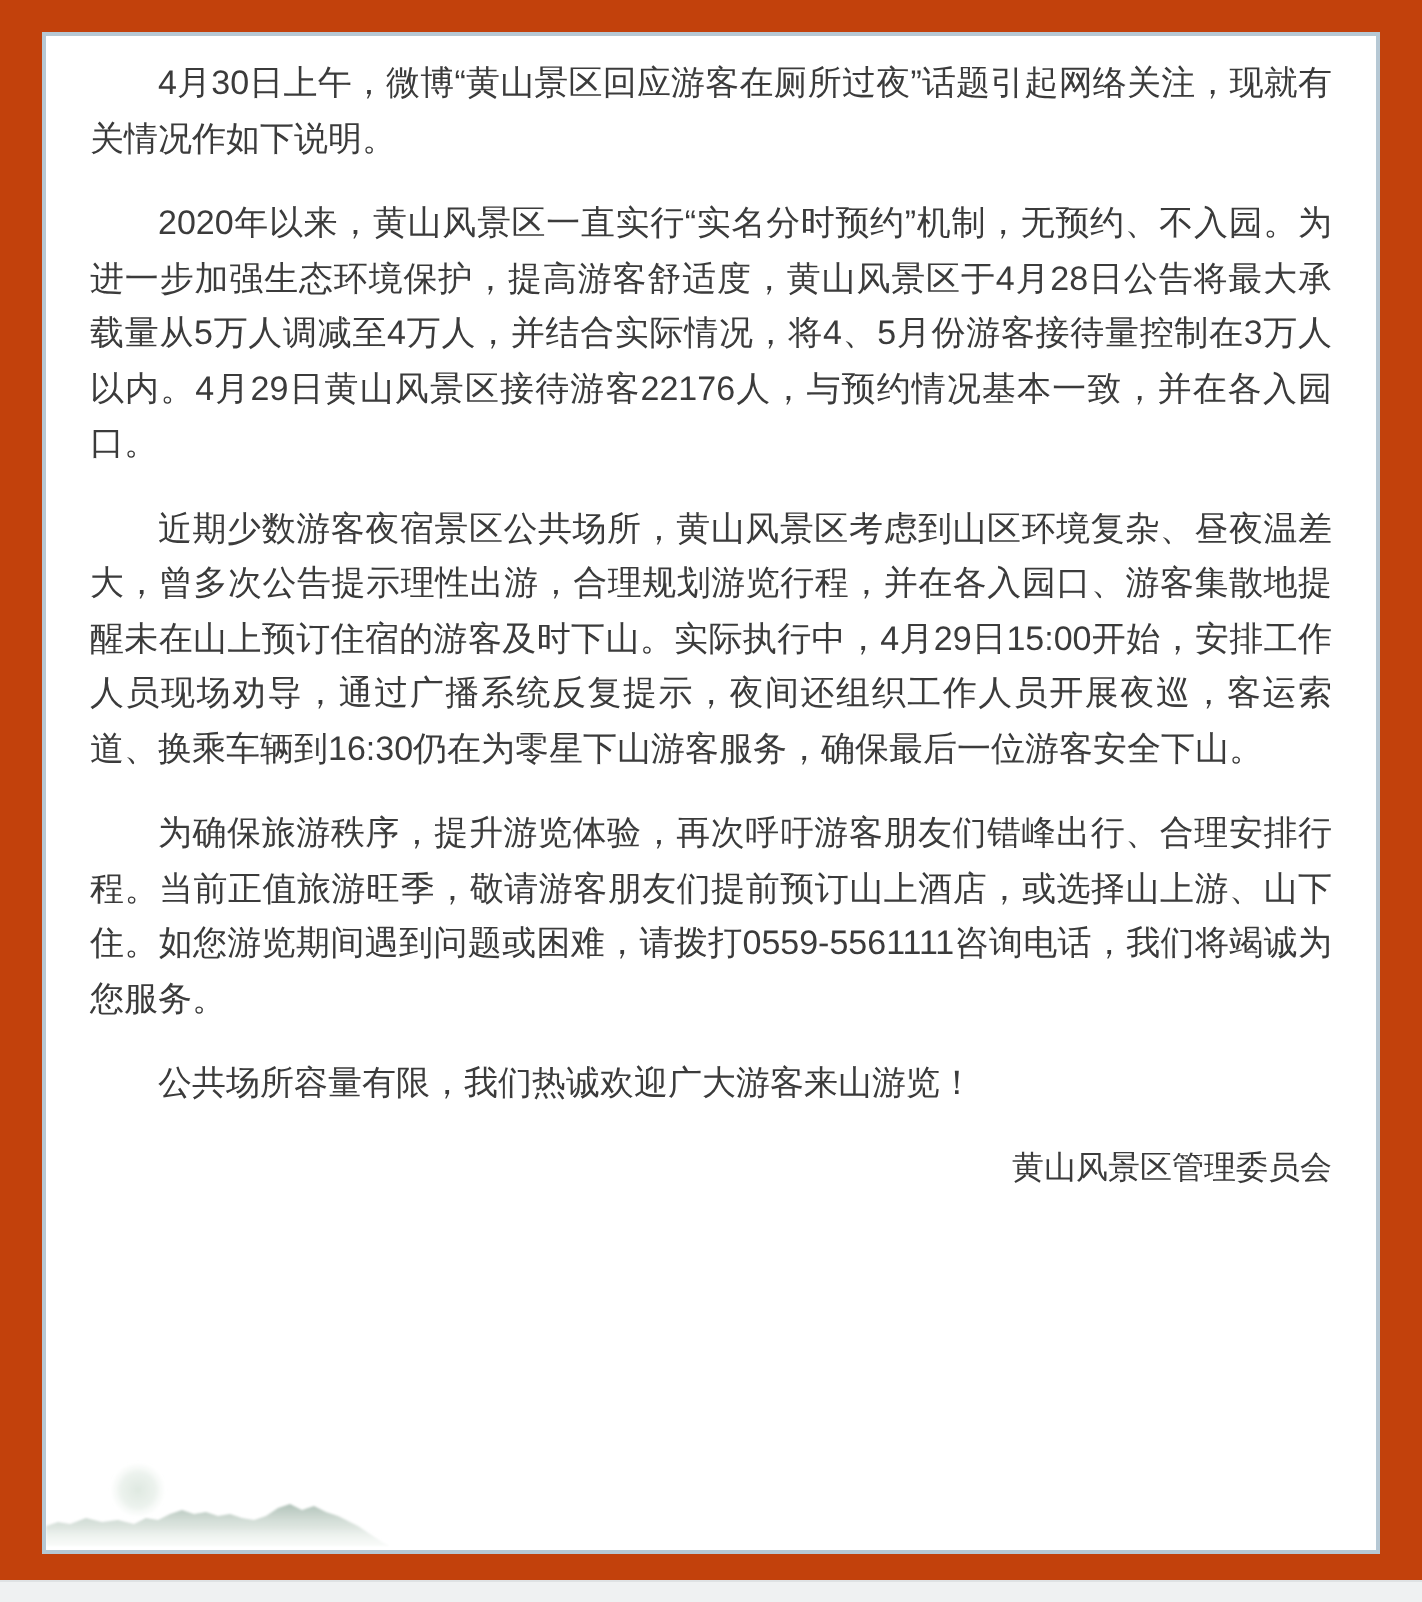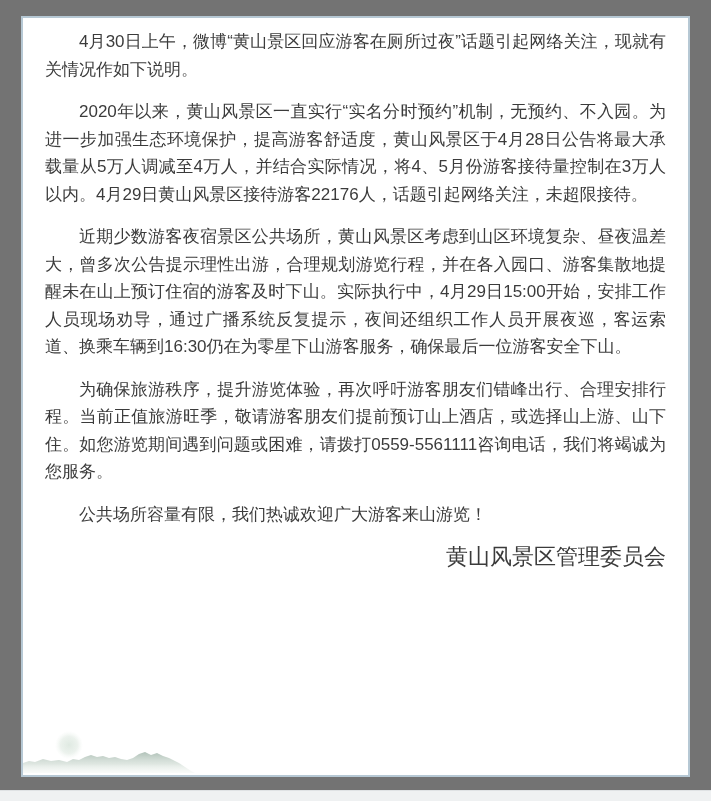--- a/index.html
+++ b/index.html
@@ -10,21 +10,21 @@
     width: 711px;
     height: 801px;
     background: #fcfdfd;
     font-family: "Liberation Sans", sans-serif;
     overflow: hidden;
   }
   .page {
     position: relative;
     width: 711px;
     height: 801px;
-    background: #737373;
+    background: #c2410c;
   }
   .notice-box {
     position: absolute;
     left: 21px;
     top: 16px;
     width: 669px;
     height: 761px;
     box-sizing: border-box;
     background: #ffffff;
     border: 2px solid #b6c8d4;
@@ -41,21 +41,21 @@
     position: relative;
     z-index: 2;
   }
   .signature-block {
     margin-top: 8px;
     text-align: right;
     position: relative;
     z-index: 2;
   }
   .signature-block div {
-    font-size: 22px;
+    font-size: 16px;
     line-height: 27.5px;
     color: #3b3b3b;
   }
   .watermark {
     position: absolute;
     left: 0;
     bottom: 0;
     width: 172px;
     height: 46px;
     z-index: 1;
@@ -73,21 +73,21 @@
   }
 </style>
 </head>
 <body>
 
 <div class="page">
 
   <div class="notice-box">
 
     <p>4月30日上午，微博“黄山景区回应游客在厕所过夜”话题引起网络关注，现就有关情况作如下说明。</p>
-    <p>2020年以来，黄山风景区一直实行“实名分时预约”机制，无预约、不入园。为进一步加强生态环境保护，提高游客舒适度，黄山风景区于4月28日公告将最大承载量从5万人调减至4万人，并结合实际情况，将4、5月份游客接待量控制在3万人以内。4月29日黄山风景区接待游客22176人，话题引起网络关注，未超限接待。</p>
+    <p>2020年以来，黄山风景区一直实行“实名分时预约”机制，无预约、不入园。为进一步加强生态环境保护，提高游客舒适度，黄山风景区于4月28日公告将最大承载量从5万人调减至4万人，并结合实际情况，将4、5月份游客接待量控制在3万人以内。4月29日黄山风景区接待游客22176人，与预约情况基本一致，并在各入园口。</p>
     <p>近期少数游客夜宿景区公共场所，黄山风景区考虑到山区环境复杂、昼夜温差大，曾多次公告提示理性出游，合理规划游览行程，并在各入园口、游客集散地提醒未在山上预订住宿的游客及时下山。实际执行中，4月29日15:00开始，安排工作人员现场劝导，通过广播系统反复提示，夜间还组织工作人员开展夜巡，客运索道、换乘车辆到16:30仍在为零星下山游客服务，确保最后一位游客安全下山。</p>
     <p>为确保旅游秩序，提升游览体验，再次呼吁游客朋友们错峰出行、合理安排行程。当前正值旅游旺季，敬请游客朋友们提前预订山上酒店，或选择山上游、山下住。如您游览期间遇到问题或困难，请拨打0559-5561111咨询电话，我们将竭诚为您服务。</p>
     <p>公共场所容量有限，我们热诚欢迎广大游客来山游览！</p>
 
     <div class="signature-block">
       <div>黄山风景区管理委员会</div>
     </div>
 
     <svg class="watermark" viewBox="0 0 172 46" xmlns="http://www.w3.org/2000/svg" aria-hidden="true">
       <defs>

